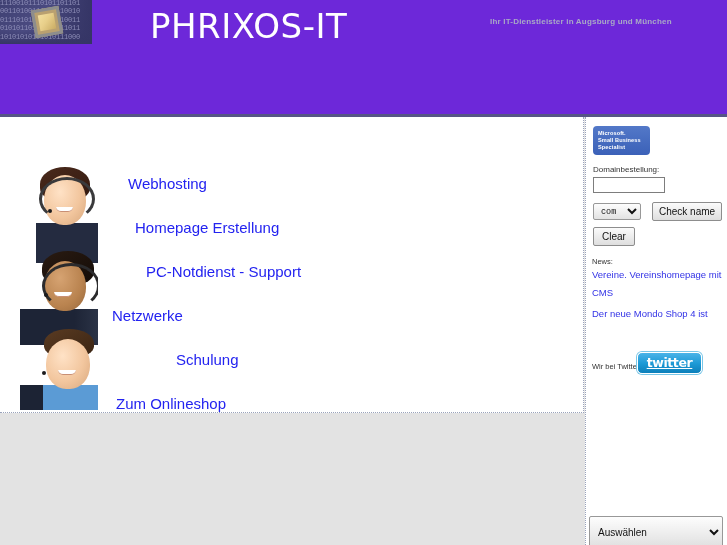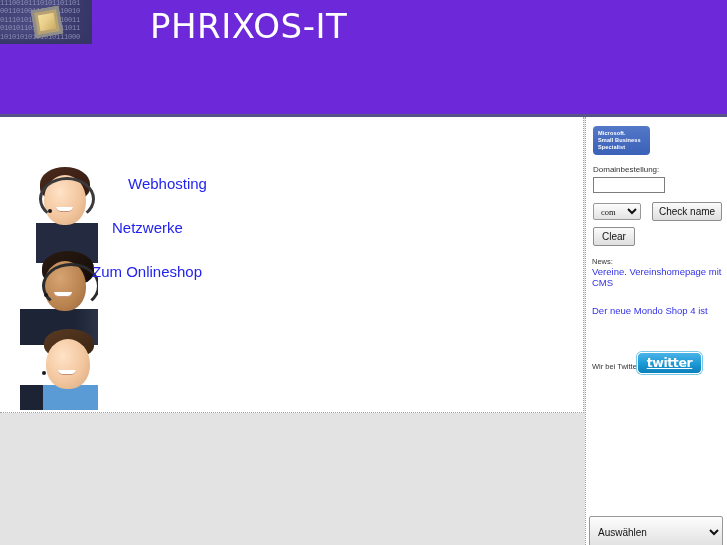--- a/index.html
+++ b/index.html
@@ -195,21 +195,21 @@
     font-size: 15px;
     text-decoration: none;
     margin-bottom: 27px;
     white-space: nowrap;
   }
   .nav-link[data-idx="0"] { margin-left: 128px; }
   .nav-link[data-idx="1"] { margin-left: 135px; }
   .nav-link[data-idx="2"] { margin-left: 146px; }
   .nav-link[data-idx="3"] { margin-left: 112px; }
   .nav-link[data-idx="4"] { margin-left: 176px; }
-  .nav-link[data-idx="5"] { margin-left: 92px; margin-bottom: 0; }
+  .nav-link[data-idx="5"] { margin-left: 116px; margin-bottom: 0; }
 
   
   #sidebar {
     position: absolute;
     left: 585px; top: 117px;
     width: 142px;
     height: 428px;
     background: #ffffff;
     border-left: 1px dotted #9aa3bb;
     box-sizing: border-box;
@@ -246,21 +246,21 @@
     padding: 0 3px;
     box-sizing: border-box;
     font-family: "Liberation Sans", sans-serif;
   }
   #tld-select {
     position: absolute;
     left: 7px; top: 86px;
     width: 48px;
     height: 17px;
     font-size: 8.5px;
-    font-family: Liberation Serif, serif;
+    font-family: Liberation Mono, monospace;
     background: linear-gradient(180deg,#fdfdfd 0%, #e2e2e2 100%);
     border: 1px solid #989898;
     border-radius: 2px;
     box-sizing: border-box;
     padding-left: 3px;
     color: #111111;
   }
   #check-name-btn {
     position: absolute;
     left: 66px; top: 85px;
@@ -291,21 +291,21 @@
     position: absolute;
     left: 6px; top: 140px;
     font-size: 7.5px;
     color: #333333;
   }
   .news-link {
     position: absolute;
     left: 6px;
     width: 132px;
     font-size: 9.5px;
-    line-height: 11px;
+    line-height: 18px;
     color: #3232e6;
     text-decoration: none;
   }
   #news-link-0 { top: 149px; }
   #news-link-1 { top: 188px; }
 
   #twitter-label {
     position: absolute;
     left: 6px; top: 245px;
     font-size: 7.5px;
@@ -361,20 +361,21 @@
   <div id="header-graphic">
     <div id="header-binary">11100101110101101101
 00110100111010110010
 01110101111011010011
 01010110101011011011
 10101010101010111000</div>
     <div id="header-chip"></div>
   </div>
 
   <div id="brand-title">PHRIXOS-IT</div>
+  <div id="brand-tagline">Ihr IT-Dienstleister in Augsburg und München</div>
   <div id="header-bottom-rule"></div>
 </div>
 
 <div id="content">
 
   <div id="people-photo">
     <div class="person" id="p1">
       <div class="ph-body"></div>
       <div class="ph-hair"></div>
       <div class="ph-head"></div>
@@ -394,21 +395,24 @@
       <div class="ph-body"></div>
       <div class="ph-hair"></div>
       <div class="ph-head"></div>
       <div class="ph-smile"></div>
       <div class="ph-mic"></div>
     </div>
   </div>
 
   <div id="nav-links">
     <a class="nav-link" data-idx="0" href="#">Webhosting</a>
+    <a class="nav-link" data-idx="1" href="#">Homepage Erstellung</a>
+    <a class="nav-link" data-idx="2" href="#">PC-Notdienst - Support</a>
     <a class="nav-link" data-idx="3" href="#">Netzwerke</a>
+    <a class="nav-link" data-idx="4" href="#">Schulung</a>
     <a class="nav-link" data-idx="5" href="#">Zum Onlineshop</a>
   </div>
 </div>
 
 <div id="sidebar">
 
   <div id="ms-badge" style="white-space:pre-line">Microsoft.
 Small Business
 Specialist</div>
 

